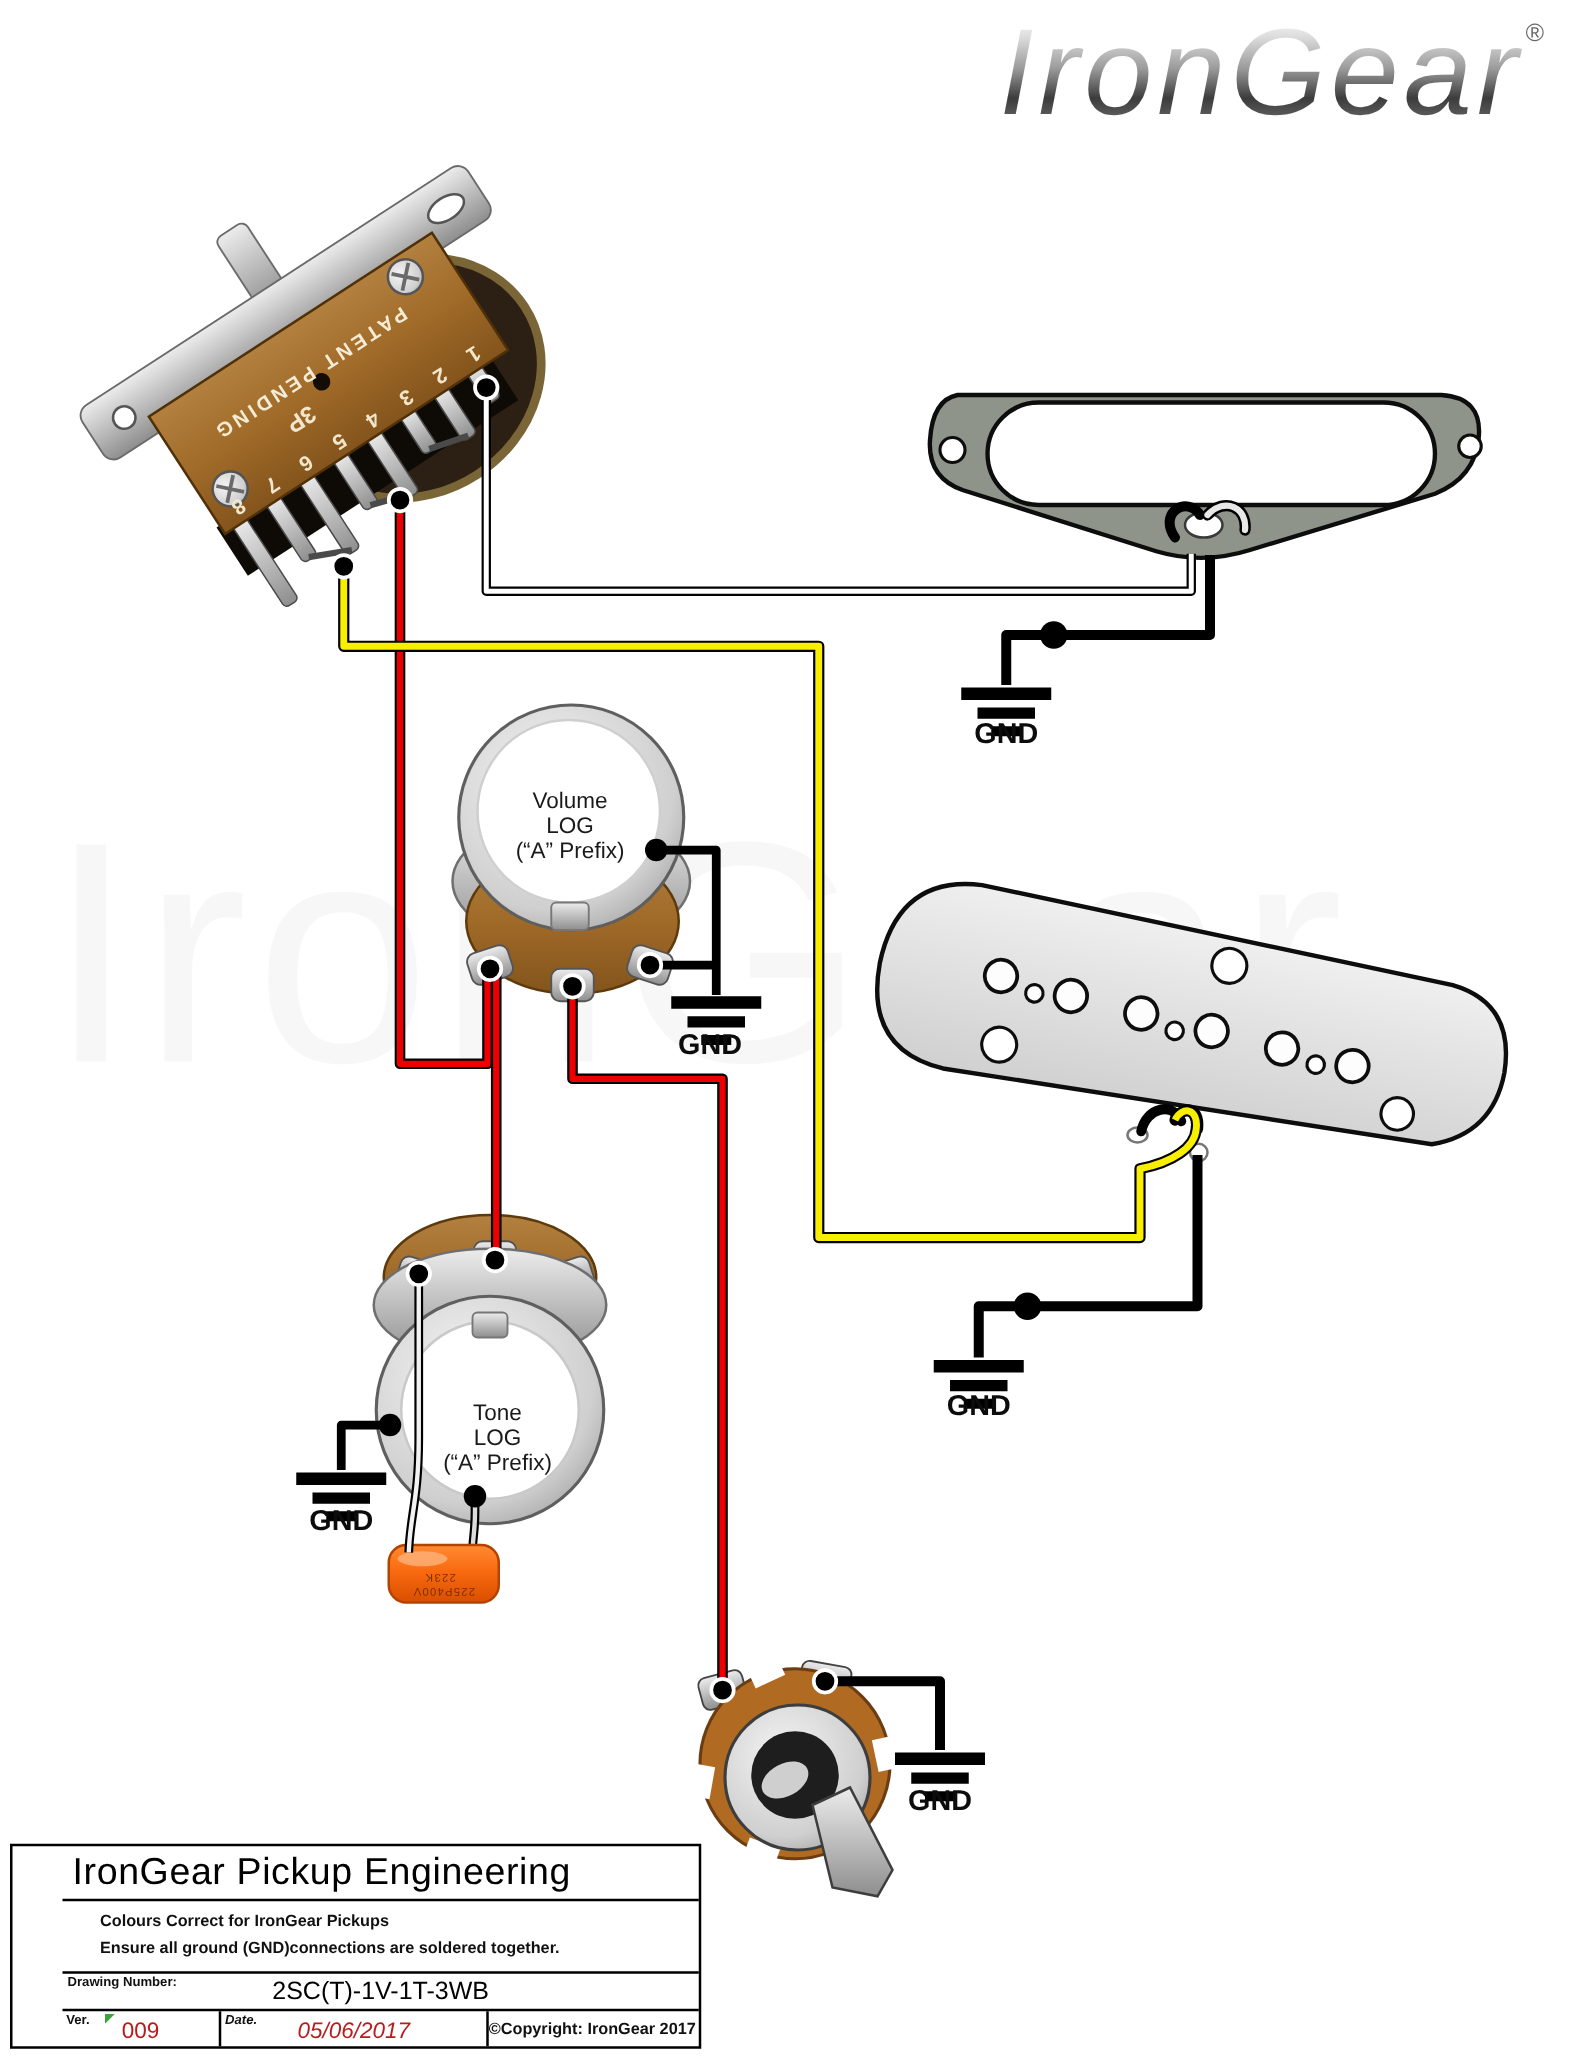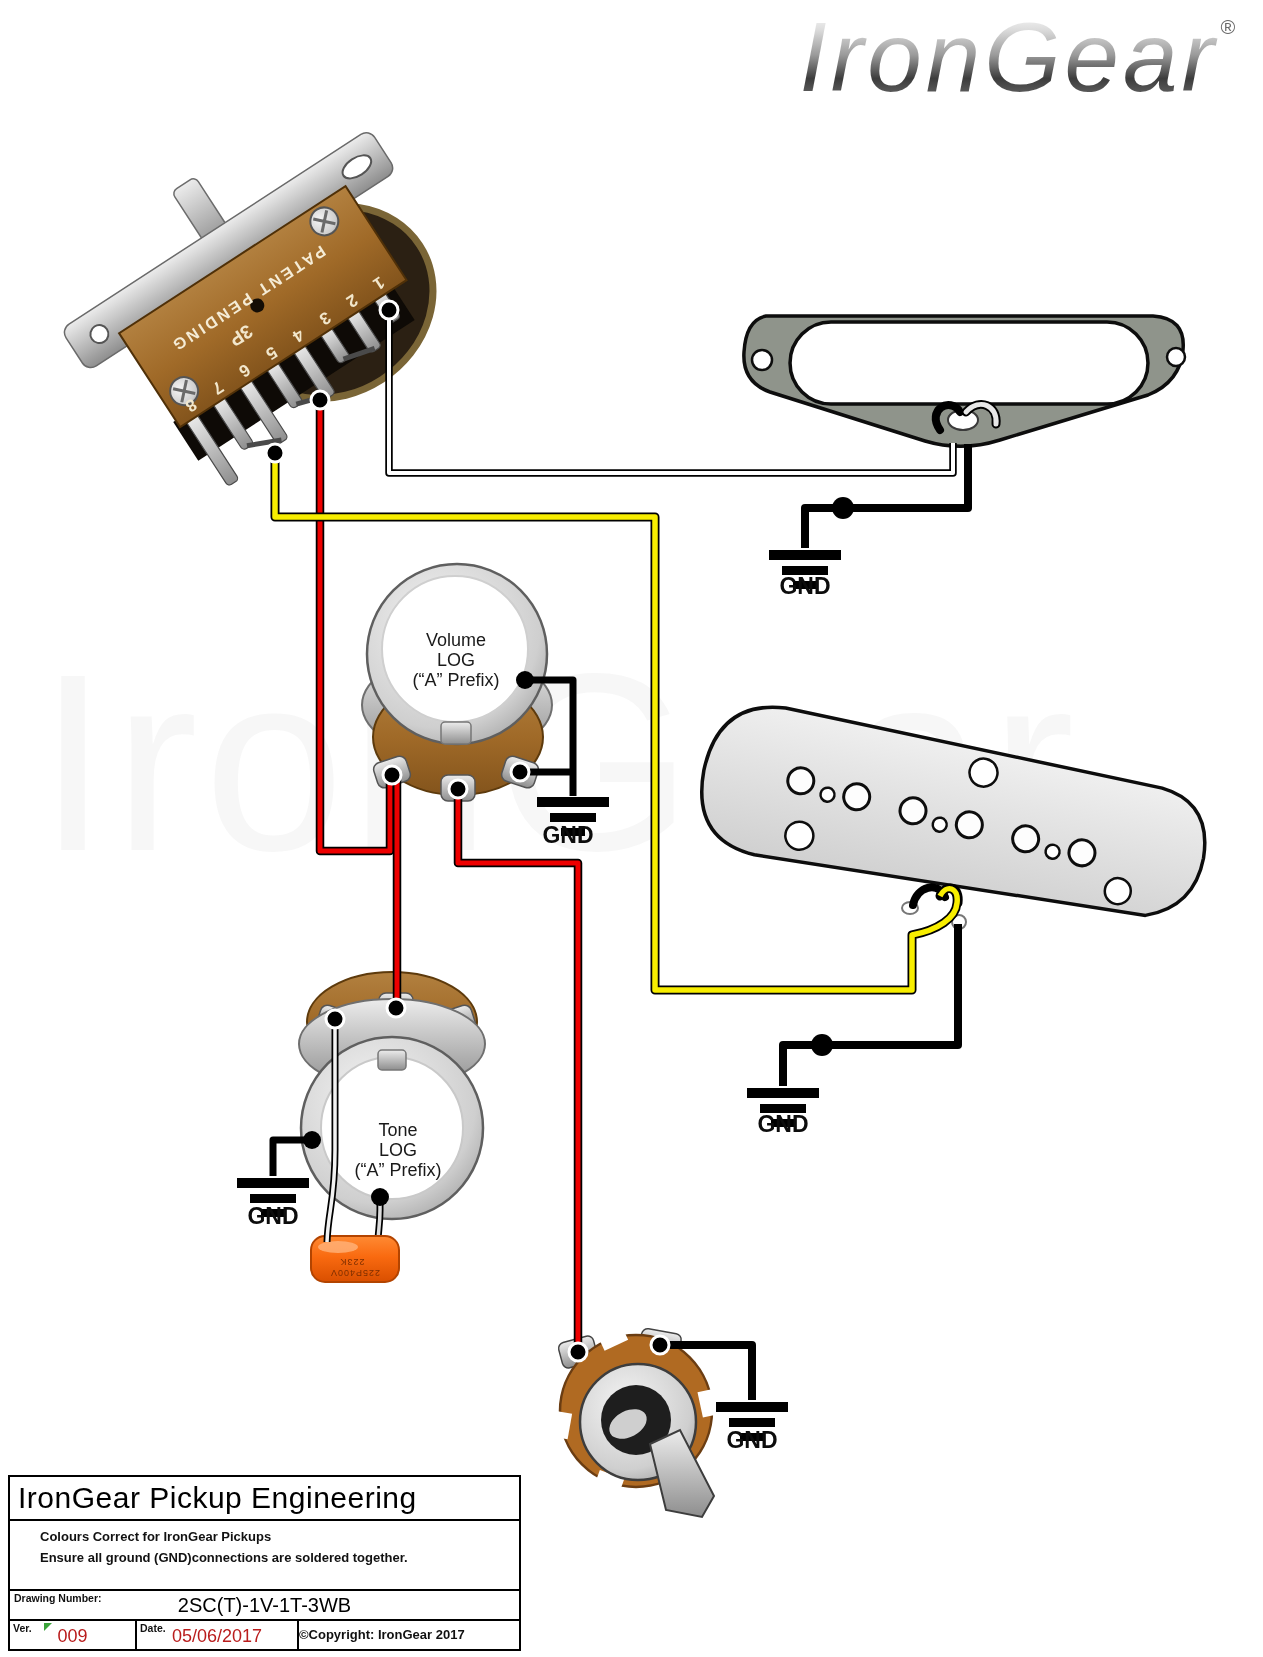--- a/index.html
+++ b/index.html
@@ -16,24 +16,24 @@
       text-shadow:0 0 0 rgba(0,0,0,0);display:inline-block;}
   .logo .reg{font-size:20px;color:#6a6a6a;vertical-align:top;position:relative;top:8px;left:2px;}
   svg text{font-family:"Liberation Sans",sans-serif;}
   .gnd-label{font-size:23px;font-weight:bold;fill:#0c0c0c;}
   .pot-label{font-size:18px;fill:#1a1a1a;}
   .sw-num{font-size:17px;font-weight:bold;fill:#f2e7cc;}
   .sw-patent{font-size:16px;font-weight:bold;fill:#f5ecd6;letter-spacing:3px;}
   .sw-3p{font-size:19px;font-weight:bold;fill:#f2e7cc;}
   .cap-text{font-size:9px;fill:#7c2e00;letter-spacing:1px;}
   
-  .tblock{position:absolute;left:8px;top:1475px;width:509px;border:2px solid #000;background:#fff;}
+  .tblock{position:absolute;left:8px;top:1475px;width:509px;border:2px solid #000;background:#fff;padding-left:40px;}
   .tb-title{height:42px;border-bottom:2px solid #000;font-size:30px;line-height:42px;
             padding-left:8px;letter-spacing:0.5px;color:#000;}
-  .tb-notes{height:70px;border-bottom:2px solid #000;padding:5px 0 0 30px;box-sizing:border-box;}
+  .tb-notes{height:58px;border-bottom:2px solid #000;padding:5px 0 0 30px;box-sizing:border-box;}
   .tb-note{font-size:13px;font-weight:600;color:#111;line-height:21px;}
   .tb-draw{height:28px;border-bottom:2px solid #000;position:relative;}
   .tb-draw .lbl{position:absolute;left:4px;top:1px;font-size:10.5px;font-weight:600;color:#111;}
   .tb-draw .val{text-align:center;font-size:20px;line-height:28px;color:#000;}
   .tb-bottom{height:28px;display:flex;}
   .tb-cell{position:relative;border-right:2px solid #000;box-sizing:border-box;height:100%;}
   .tb-cell:last-child{border-right:none;}
   .tb-cell .lbl{position:absolute;left:3px;top:1px;font-size:10.5px;font-weight:600;color:#111;}
   .tb-cell .val{text-align:center;font-size:18px;line-height:30px;color:#b91c1c;}
   .tb-cell .cop{text-align:left;font-size:13px;font-weight:600;line-height:28px;color:#111;}
@@ -310,21 +310,21 @@
     <div class="tb-draw">
       <span class="lbl">Drawing Number:</span>
       <div class="val">2SC(T)-1V-1T-3WB</div>
     </div>
     <div class="tb-bottom">
       <div class="tb-cell" style="width:127px;">
         <span class="lbl">Ver.</span>
         <span class="flag"></span>
         <div class="val">009</div>
       </div>
-      <div class="tb-cell" style="width:162px;">
+      <div class="tb-cell" style="width:214px;font-style:italic;">
         <span class="lbl">Date.</span>
         <div class="val">05/06/2017</div>
       </div>
       <div class="tb-cell" style="flex:1;">
         <div class="cop">©Copyright: IronGear 2017</div>
       </div>
     </div>
   </div>
 
 </div>

